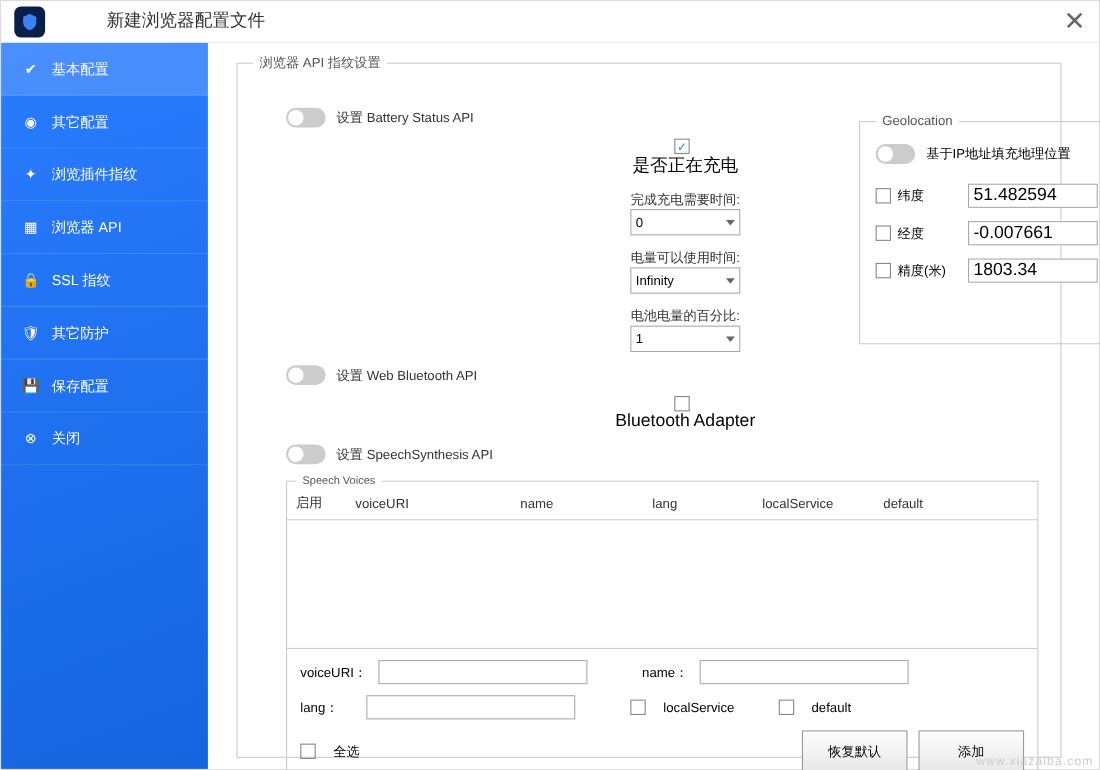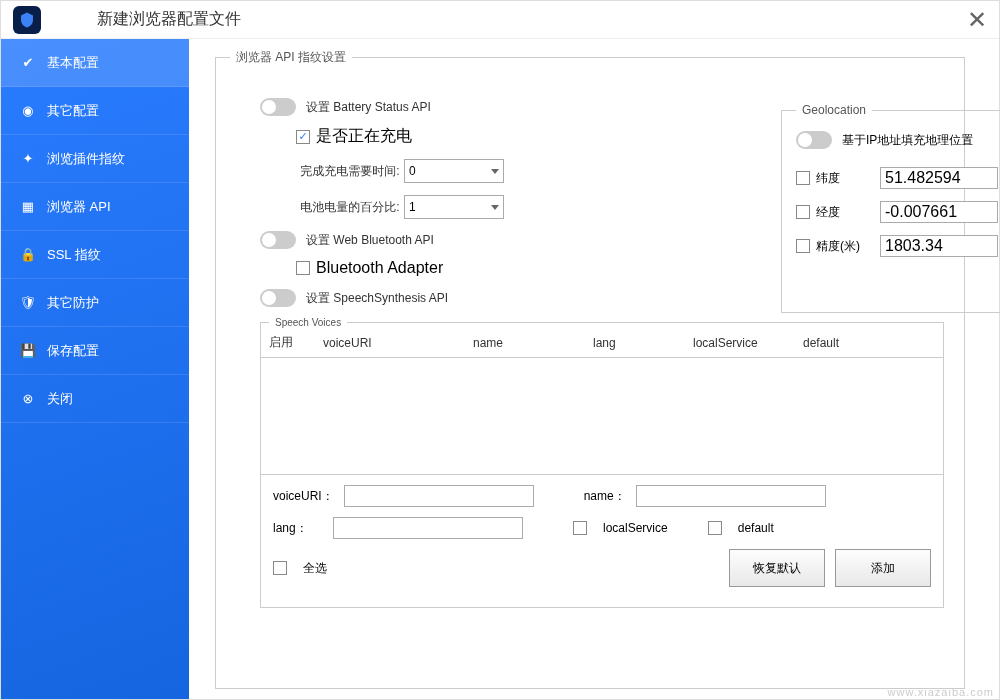--- a/index.html
+++ b/index.html
@@ -15,21 +15,21 @@
 .sidebar-item { height: 48px; display: flex; align-items: center; padding-left: 18px; color: #fff; font-size: 13px; cursor: pointer; border-bottom: 1px solid rgba(255,255,255,0.12); }
 .sidebar-item.active { background: rgba(255,255,255,0.15); }
 .sidebar-item .icon { width: 18px; height: 18px; margin-right: 10px; display: flex; align-items: center; justify-content: center; }
 .content { flex: 1; padding: 10px 34px 10px 26px; position: relative; }
 fieldset.main { border: 1px solid #ccc; padding: 14px 14px 10px 14px; height: 640px; }
 fieldset.main > legend { font-size: 12px; color: #555; padding: 0 6px; }
 .row { display: flex; align-items: center; margin-bottom: 10px; font-size: 12px; color: #333; }
 .toggle { width: 36px; height: 18px; border-radius: 9px; background: #ccc; position: relative; margin-right: 10px; cursor: pointer; flex-shrink: 0; }
 .toggle::after { content: ""; position: absolute; width: 14px; height: 14px; background: #fff; border-radius: 50%; top: 2px; left: 2px; }
 .battery-block { margin-left: 46px; }
-.sub { margin-left: 20px; margin-bottom: 12px; }
+.sub { margin-left: 20px; margin-bottom: 12px; flex-direction: column; }
 .form-row { display: flex; align-items: center; margin-bottom: 12px; }
 .form-row label { width: 108px; font-size: 12px; color: #333; text-align: center; }
 .select { width: 100px; height: 24px; border: 1px solid #aaa; font-size: 12px; padding: 0 4px; background: #fff; position: relative; display:flex; align-items:center; justify-content: space-between;}
 .select::after{content:"";border-left:4px solid transparent;border-right:4px solid transparent;border-top:5px solid #666;}
 .checkbox { width: 14px; height: 14px; border: 1px solid #888; margin-right: 6px; display: inline-flex; align-items: center; justify-content: center; font-size: 11px; color: #2a7cff; flex-shrink: 0; }
 .checkbox.checked::after { content: "✓"; }
 .geo-fieldset { border: 1px solid #ccc; position: absolute; left: 592px; top: 64px; width: 276px; height: 210px; padding: 14px 14px; font-size: 12px; }
 .geo-fieldset legend { font-size: 12px; color: #555; padding: 0 6px; }
 .geo-row { display: flex; align-items: center; margin-bottom: 12px; }
 .geo-row .checkbox { margin-right: 6px; }
@@ -106,20 +106,26 @@
         </div>
         <div class="battery-block">
           <div class="sub" style="display:flex;align-items:center">
             <span class="checkbox checked"></span>
             <span>是否正在充电</span>
           </div>
           <div class="sub form-row">
             <label>完成充电需要时间:</label>
             <div class="select">
                 <span>0</span>
+              </div>
+          </div>
+          <div class="sub form-row">
+            <label>电量可以使用时间:</label>
+            <div class="select">
+                <span>Infinity</span>
               </div>
           </div>
           <div class="sub form-row">
             <label>电池电量的百分比:</label>
             <div class="select">
                 <span>1</span>
               </div>
           </div>
         </div>
 

